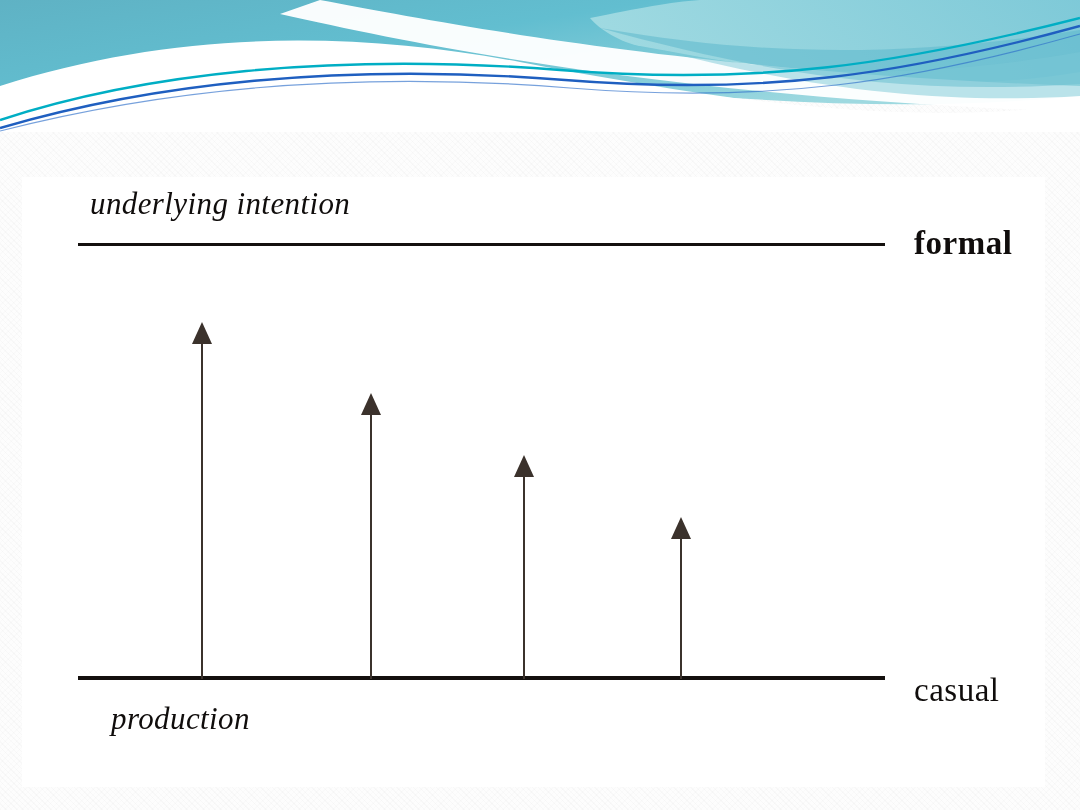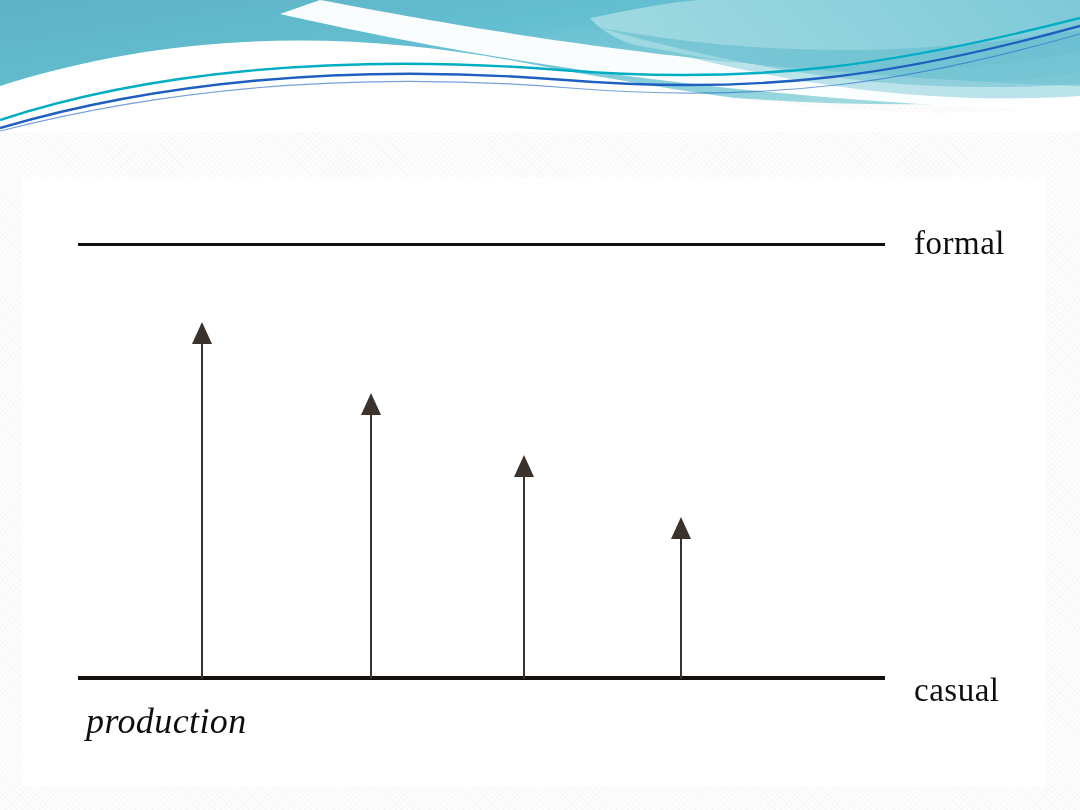--- a/index.html
+++ b/index.html
@@ -71,31 +71,32 @@
     line-height: 1;
   }
   .label-underlying {
     left: 68px;
     top: 11px;
     font-size: 31px;
     font-style: italic;
     letter-spacing: 0.4px;
   }
   .label-production {
-    left: 64px;
+    left: 89px;
     top: 526px;
-    font-size: 36px;
+    font-size: 31px;
     font-style: italic;
     letter-spacing: 0.4px;
   }
   .label-formal {
     left: 892px;
     top: 50px;
     font-size: 33px;
     letter-spacing: 0.5px;
+    font-weight: bold;
   }
   .label-casual {
     left: 892px;
     top: 485px;
     font-size: 33px;
     letter-spacing: 0.5px;
     margin-top: 12px;
   }
 
   
@@ -198,20 +199,21 @@
       <div class="arrow" style="left:492px; top:278px; height:224px;">
         <div class="head"></div>
         <div class="stem"></div>
       </div>
 
       <div class="arrow" style="left:649px; top:340px; height:162px;">
         <div class="head"></div>
         <div class="stem"></div>
       </div>
 
+      <div class="fig-label label-underlying">underlying intention</div>
 
       <div class="fig-label label-production">production</div>
 
       <div class="fig-label label-formal">formal</div>
 
       <div class="fig-label label-casual">casual</div>
 
     </div>
   </div>
 

